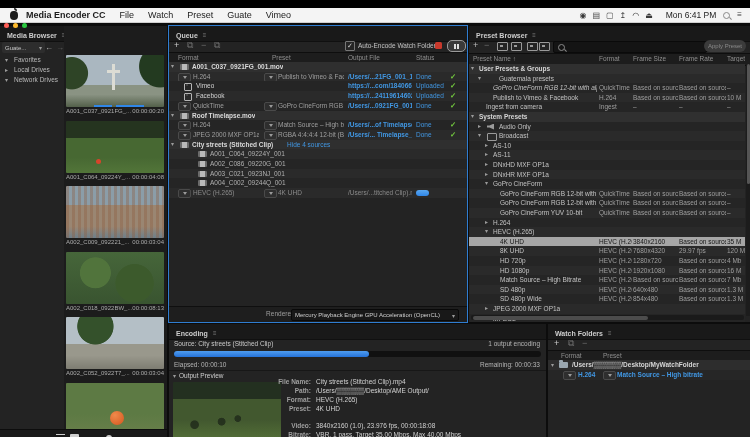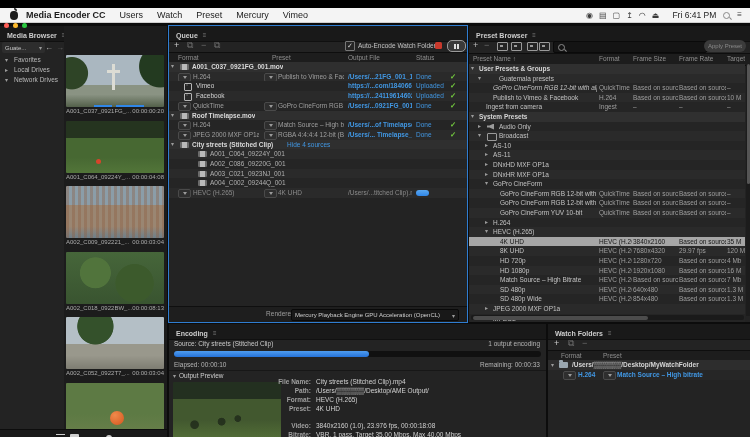--- a/index.html
+++ b/index.html
@@ -188,24 +188,24 @@
   #wf-hscroll{position:absolute;left:4px;bottom:4px;width:120px;height:4px;background:#4c4c4c;border-radius:2px;}
 </style>
 </head>
 <body>
 
 <div id="app">
 
   <div id="menubar">
     <span class="apple"></span>
     <span id="menu-app">Media Encoder CC</span>
-    <span id="menu-items"><span class="mitem">Users</span><span class="mitem">Watch</span><span class="mitem">Preset</span><span class="mitem">Mercury</span><span class="mitem">Vimeo</span></span>
+    <span id="menu-items"><span class="mitem">File</span><span class="mitem">Watch</span><span class="mitem">Preset</span><span class="mitem">Guate</span><span class="mitem">Vimeo</span></span>
     <span id="menu-right">
       <span id="menu-status-icons"><span class="mbicon" style="margin-right: 6px;">◉</span><span class="mbicon" style="margin-right: 6px;">▤</span><span class="mbicon" style="margin-right: 6px;">▢</span><span class="mbicon" style="margin-right: 6px;">↥</span><span class="mbicon" style="margin-right: 6px;">◠</span><span class="mbicon" style="margin-right: 6px;">⏏</span></span>
-      <span id="menu-clock">Fri 6:41 PM</span>
+      <span id="menu-clock">Mon 6:41 PM</span>
       <span class="magicon"></span>
       <span class="mbicon">≡</span>
     </span>
   </div>
 
   <span class="tlight" style="left:4px;background:#ff5f57;"></span>
   <span class="tlight" style="left:13px;background:#febb2e;"></span>
   <span class="tlight" style="left:22px;background:#2bc840;"></span>
 
   <div id="media-browser" class="panel">

